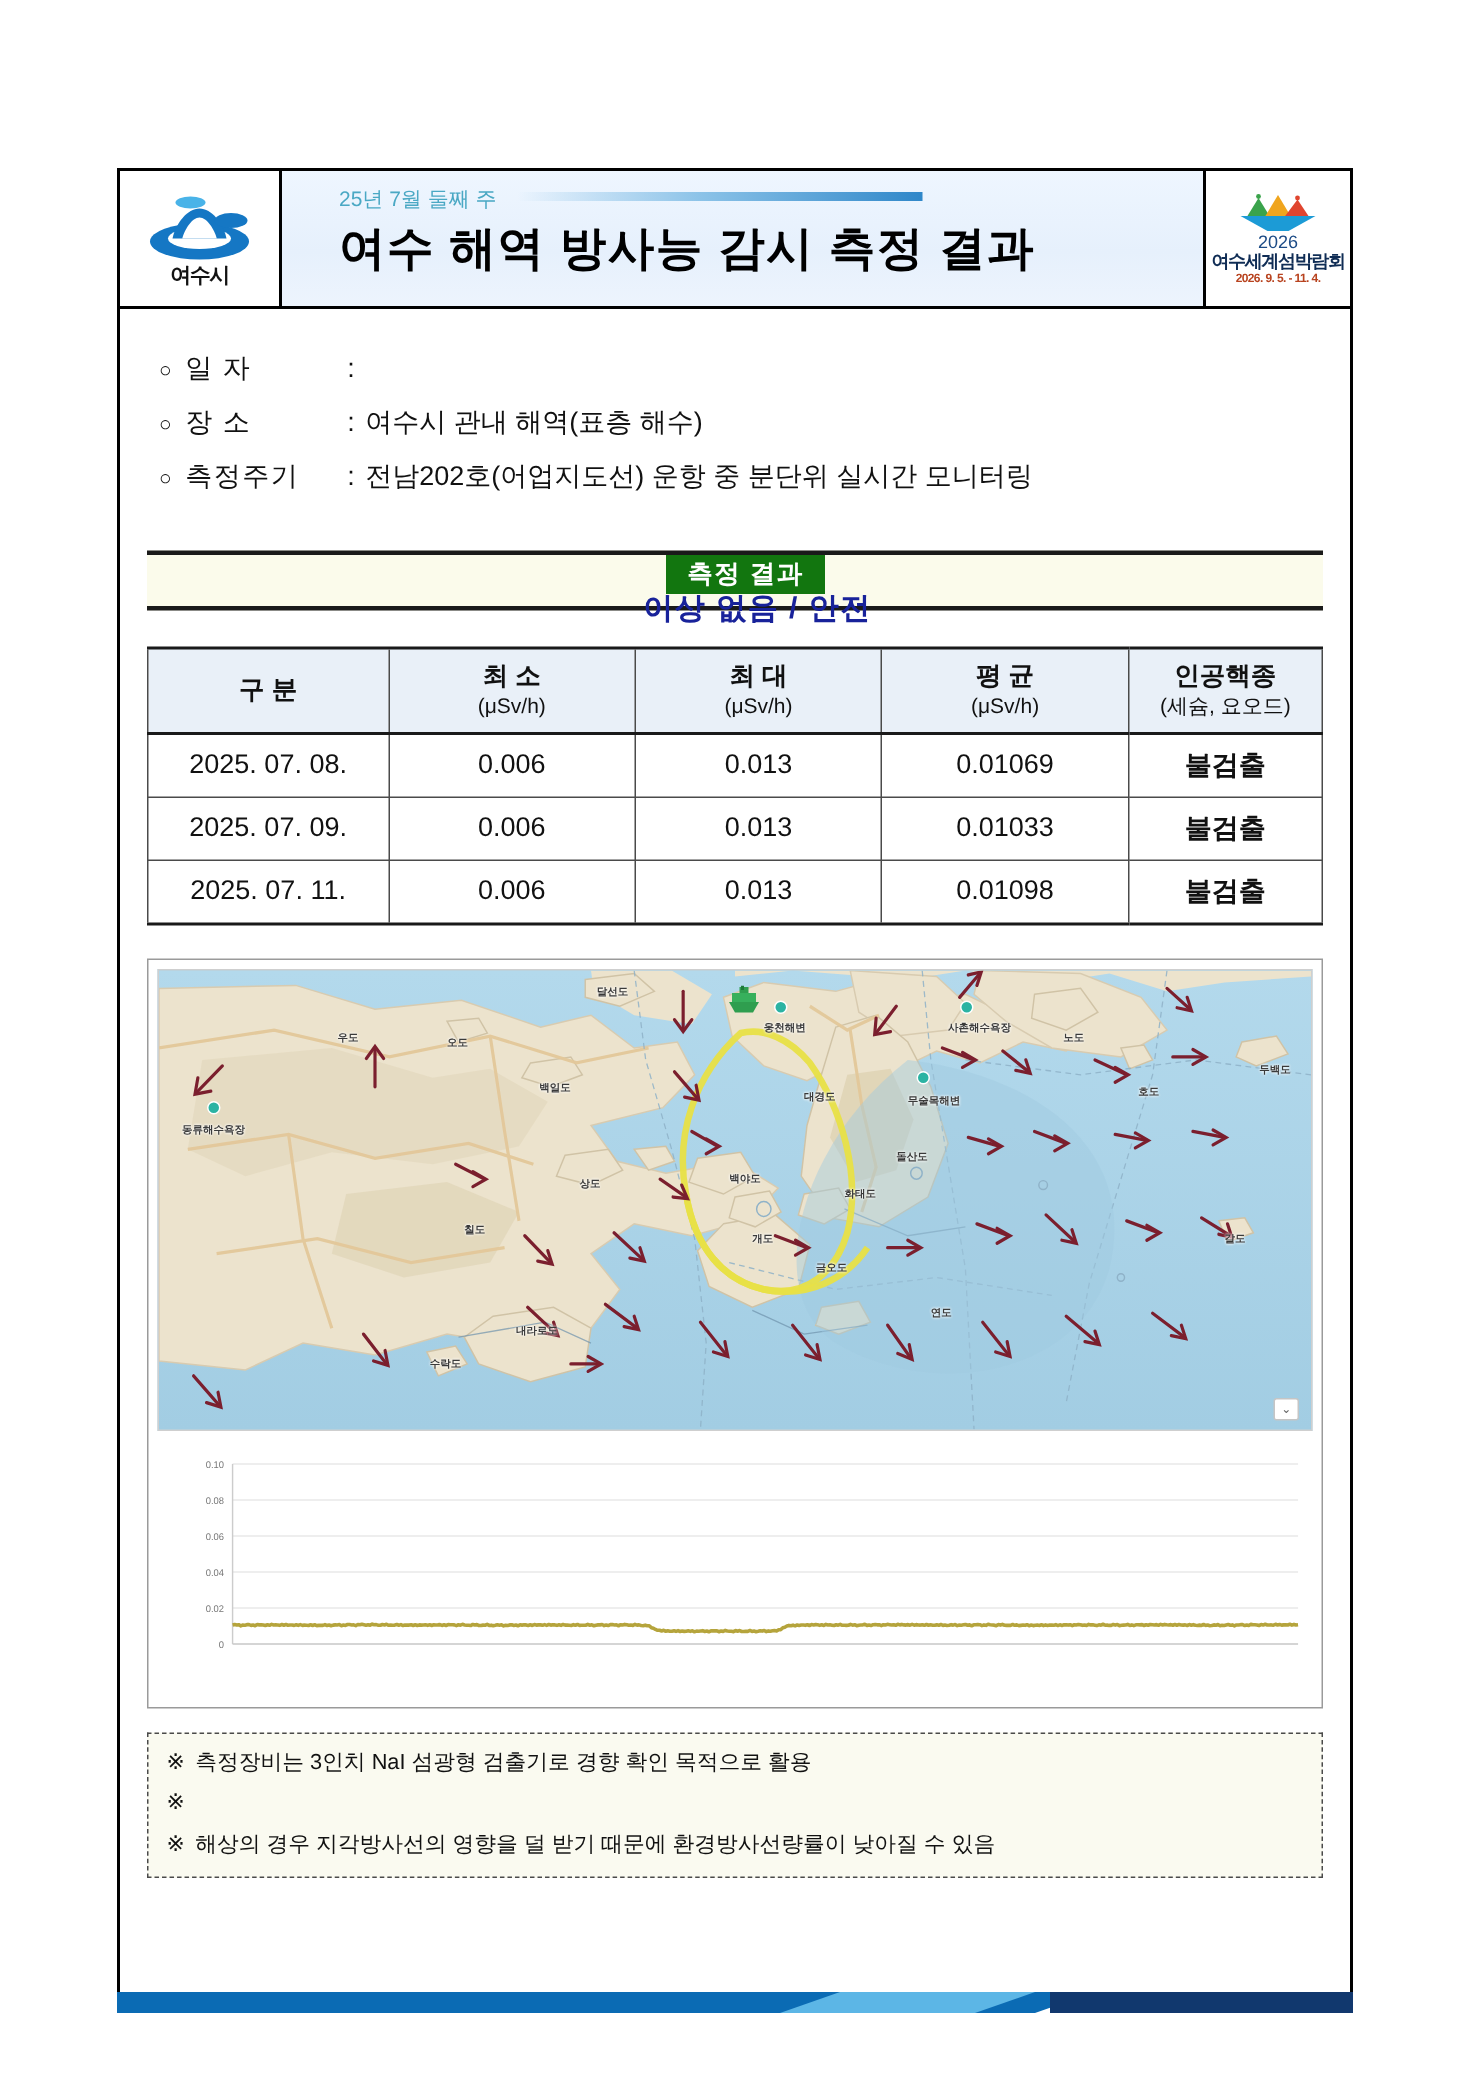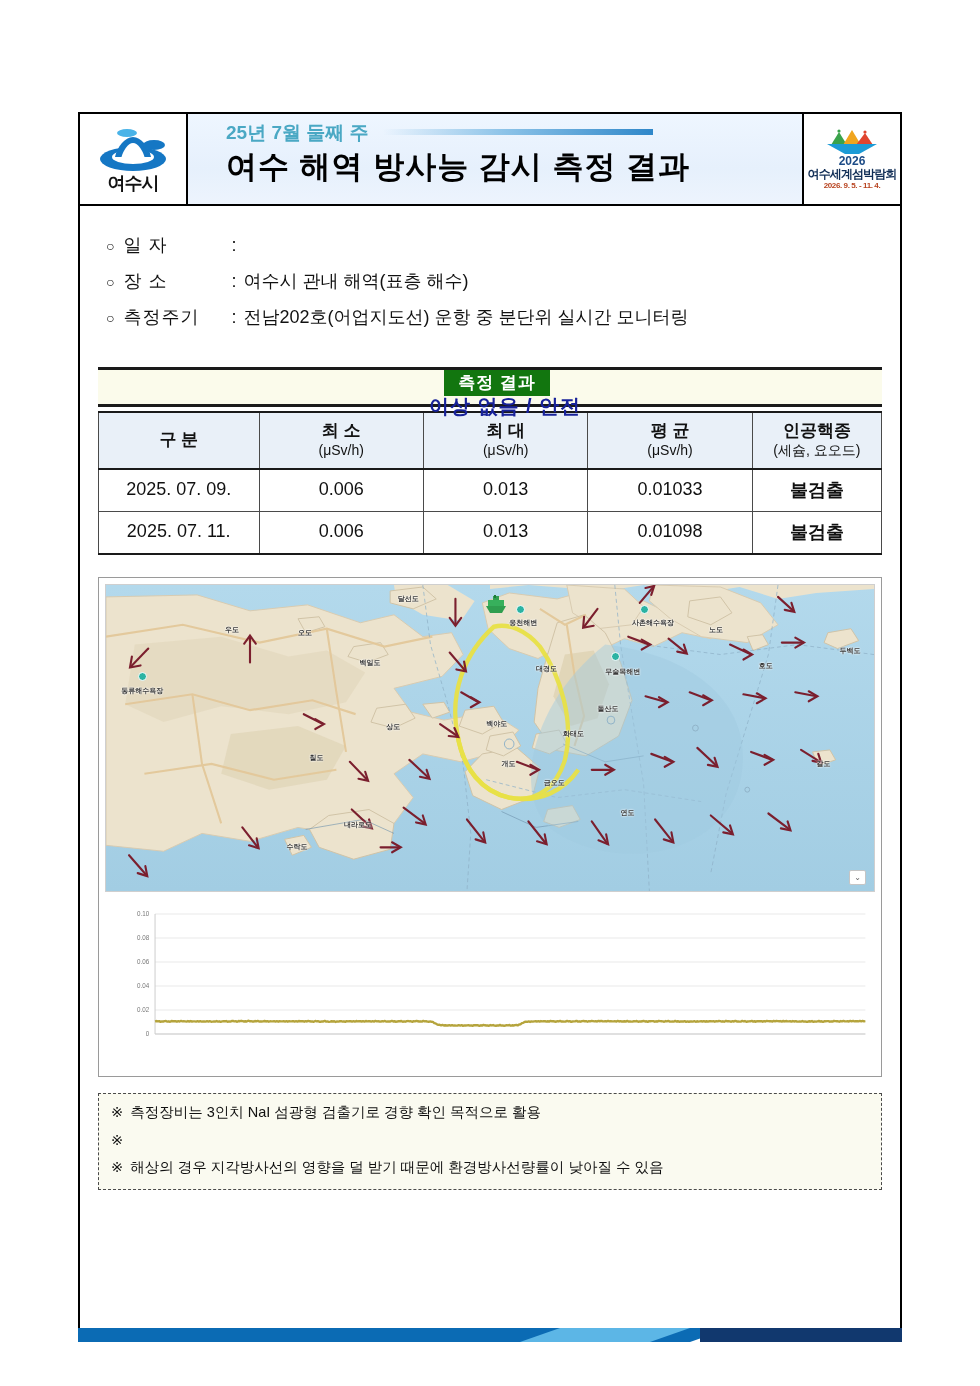--- a/index.html
+++ b/index.html
@@ -35,30 +35,30 @@
   .hdr-logo {
     width: 108px;
     border-right: 2px solid #000;
     background: #ffffff;
     display: flex; flex-direction: column;
     align-items: center; justify-content: center;
     padding: 3px 0 2px;
   }
   .logo-mark { width: 72px; height: 46px; display:block; }
   .logo-text {
-    font-size: 18px; font-weight: bold; color: #121212;
+    font-size: 14px; font-weight: bold; color: #121212;
     letter-spacing: -1px; line-height: 1; margin-top: 1px;
   }
   .hdr-mid {
     flex: 1; position: relative;
     padding: 9px 0 0 38px;
     background: linear-gradient(180deg,#eef6ff 0%, #e6f0fc 60%, #edf4fd 100%);
   }
   .hdr-week {
-    font-size: 19px; font-weight: bold; color: #4aa8c4;
+    font-size: 14px; font-weight: normal; color: #4aa8c4;
     letter-spacing: 0px; line-height: 1;
     display: inline-block; vertical-align: middle;
   }
   .hdr-rule {
     display: inline-block; vertical-align: middle;
     width: 270px; height: 6px; margin-left: 10px; margin-bottom:2px;
     background: linear-gradient(90deg, rgba(214,232,248,0) 0%, #8cc3e8 45%, #2f87c9 100%);
   }
   .hdr-title {
     margin-top: 8px;
@@ -68,21 +68,21 @@
   }
   .hdr-expo {
     width: 98px;
     border-left: 2px solid #000;
     background: #ffffff;
     display: flex; flex-direction: column;
     align-items: center; justify-content: center;
     padding: 2px 0;
   }
   .expo-mark { width: 58px; height: 27px; display:block; }
-  .expo-y { font-size: 12px; font-weight: bold; color: #1c4b86; line-height: 1.05; margin-top:1px; }
+  .expo-y { font-size: 12px; font-weight: normal; color: #1c4b86; line-height: 1.05; margin-top:1px; }
   .expo-n { font-size: 12px; font-weight: bold; color: #102d55; line-height: 1.1; letter-spacing:-0.9px; }
   .expo-d { font-size: 8px; font-weight: bold; color: #b8431f; line-height: 1.2; letter-spacing:-0.4px; }
 
   
   .body-wrap { padding: 14px 18px 0 18px; }
 
   .sec-bar {
     display: flex; align-items: center;
     background: #fbfbeb;
     border-top: 3px solid #1a1a1a;
@@ -117,21 +117,21 @@
   .b-label { display:inline-block; min-width: 108px; letter-spacing: 1px; }
   .b-colon { margin: 0 7px 0 0; }
   .b-val { letter-spacing: 0px; }
 
   .sec-bar.second { margin-top: 16px; flex-direction: column; }
 
   
   table.data {
     width: 100%;
     border-collapse: collapse;
-    margin-top: 4px;
+    margin-top: 24px;
     table-layout: fixed;
   }
   table.data th, table.data td {
     border: 1px solid #4a4a4a;
     text-align: center;
     color: #111;
   }
   table.data thead th {
     background: #e9f0f8;
     font-size: 17px; font-weight: bold;
@@ -324,20 +324,27 @@
               <span>평 균</span>
               <span class="th-unit">(μSv/h)</span>
             </th>
             <th class="col-nuc">
               <span>인공핵종</span>
               <span class="th-unit">(세슘, 요오드)</span>
             </th>
           </tr>
         </thead>
         <tbody>
+          <tr>
+            <td>2025. 07. 08.</td>
+            <td>0.006</td>
+            <td>0.013</td>
+            <td>0.01069</td>
+            <td class="cell-nd">불검출</td>
+          </tr>
           <tr>
             <td>2025. 07. 09.</td>
             <td>0.006</td>
             <td>0.013</td>
             <td>0.01033</td>
             <td class="cell-nd">불검출</td>
           </tr>
           <tr>
             <td>2025. 07. 11.</td>
             <td>0.006</td>

